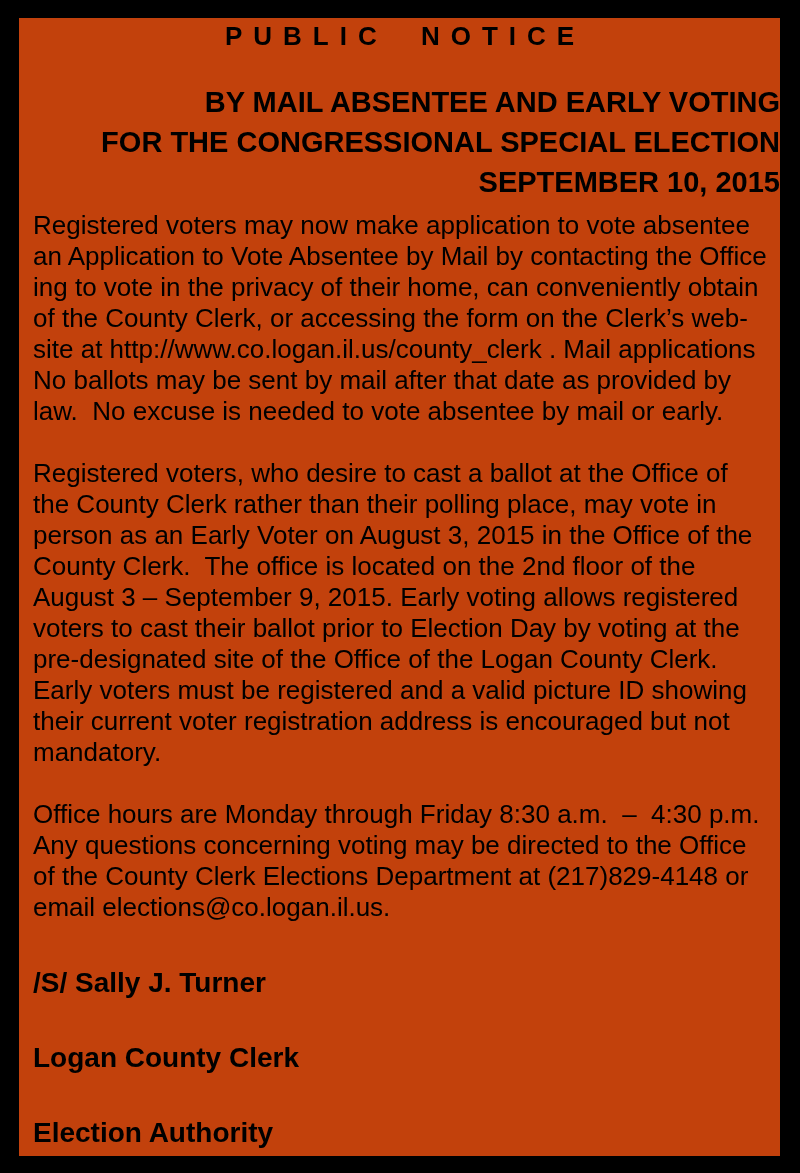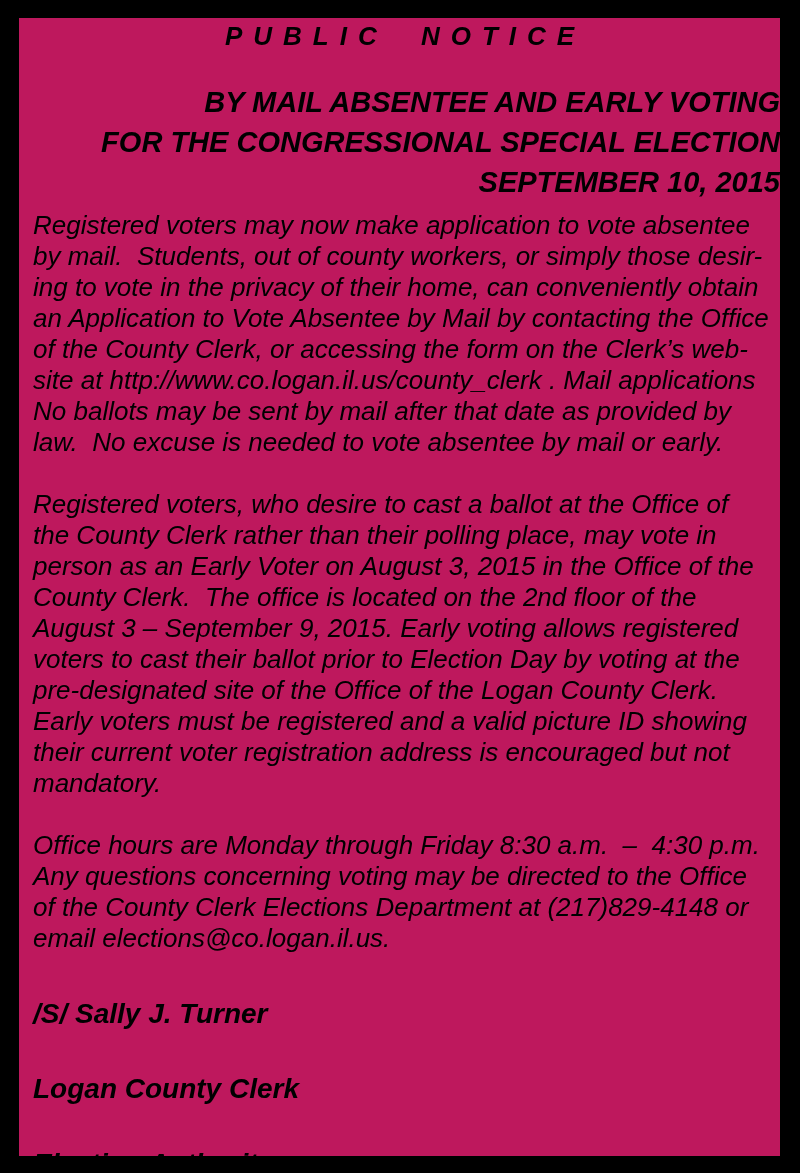--- a/index.html
+++ b/index.html
@@ -15,23 +15,22 @@
     font-family: "Liberation Sans", "DejaVu Sans", sans-serif;
     color: #000000;
     overflow: hidden;
   }
   .sheet {
     position: absolute;
     left: 19px;
     top: 18px;
     right: 20px;
     bottom: 17px;
-    background: #be185d;
+    background: #c2410c;
     overflow: hidden;
-    font-style: italic;
   }
   .notice-title {
     margin-top: 3px;
     text-align: center;
     font-weight: bold;
     font-size: 26px;
     line-height: 30px;
     letter-spacing: 11px;
     word-spacing: 15px;
     text-indent: 11px; 
@@ -83,23 +82,22 @@
     <div class="headline">
       <div class="h-line">BY MAIL ABSENTEE AND EARLY VOTING</div>
       <div class="h-line">FOR THE CONGRESSIONAL SPECIAL ELECTION</div>
       <div class="h-line">SEPTEMBER 10, 2015</div>
     </div>
 
     <div class="body-text">
 
       <div class="para">
         <div class="b-line">Registered voters may now make application to vote absentee</div>
-        <div class="b-line">by mail.  Students, out of county workers, or simply those desir-</div>
+        <div class="b-line">an Application to Vote Absentee by Mail by contacting the Office</div>
         <div class="b-line">ing to vote in the privacy of their home, can conveniently obtain</div>
-        <div class="b-line">an Application to Vote Absentee by Mail by contacting the Office</div>
         <div class="b-line">of the County Clerk, or accessing the form on the Clerk’s web-</div>
         <div class="b-line">site at http://www.co.logan.il.us/county_clerk . Mail applications</div>
         <div class="b-line">No ballots may be sent by mail after that date as provided by</div>
         <div class="b-line">law.  No excuse is needed to vote absentee by mail or early.</div>
       </div>
 
       <div class="para">
         <div class="b-line">Registered voters, who desire to cast a ballot at the Office of</div>
         <div class="b-line">the County Clerk rather than their polling place, may vote in</div>
         <div class="b-line">person as an Early Voter on August 3, 2015 in the Office of the</div>

